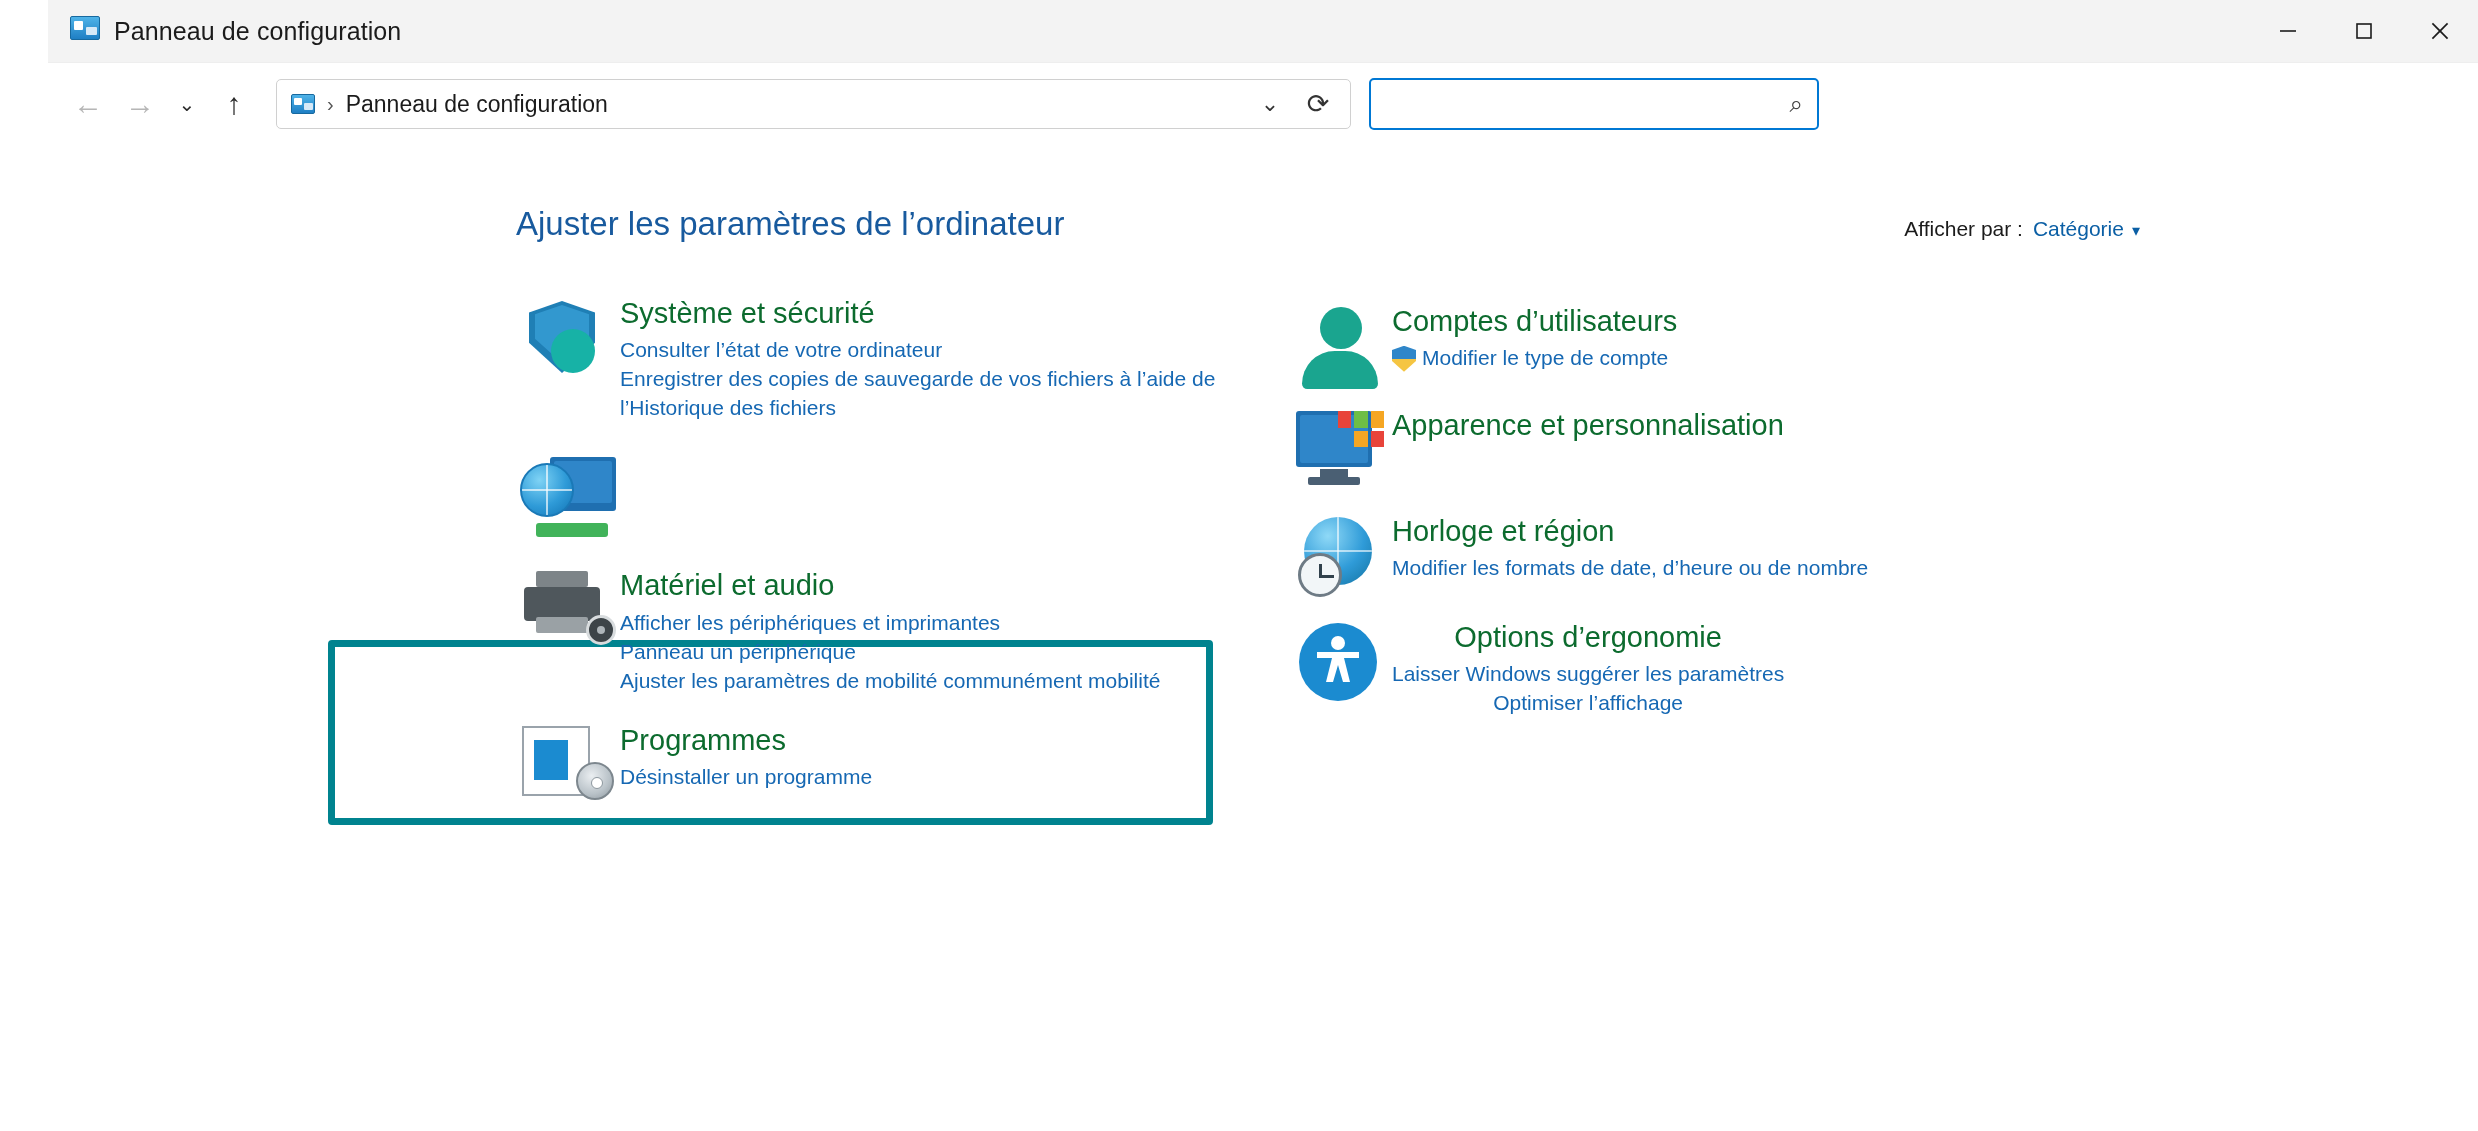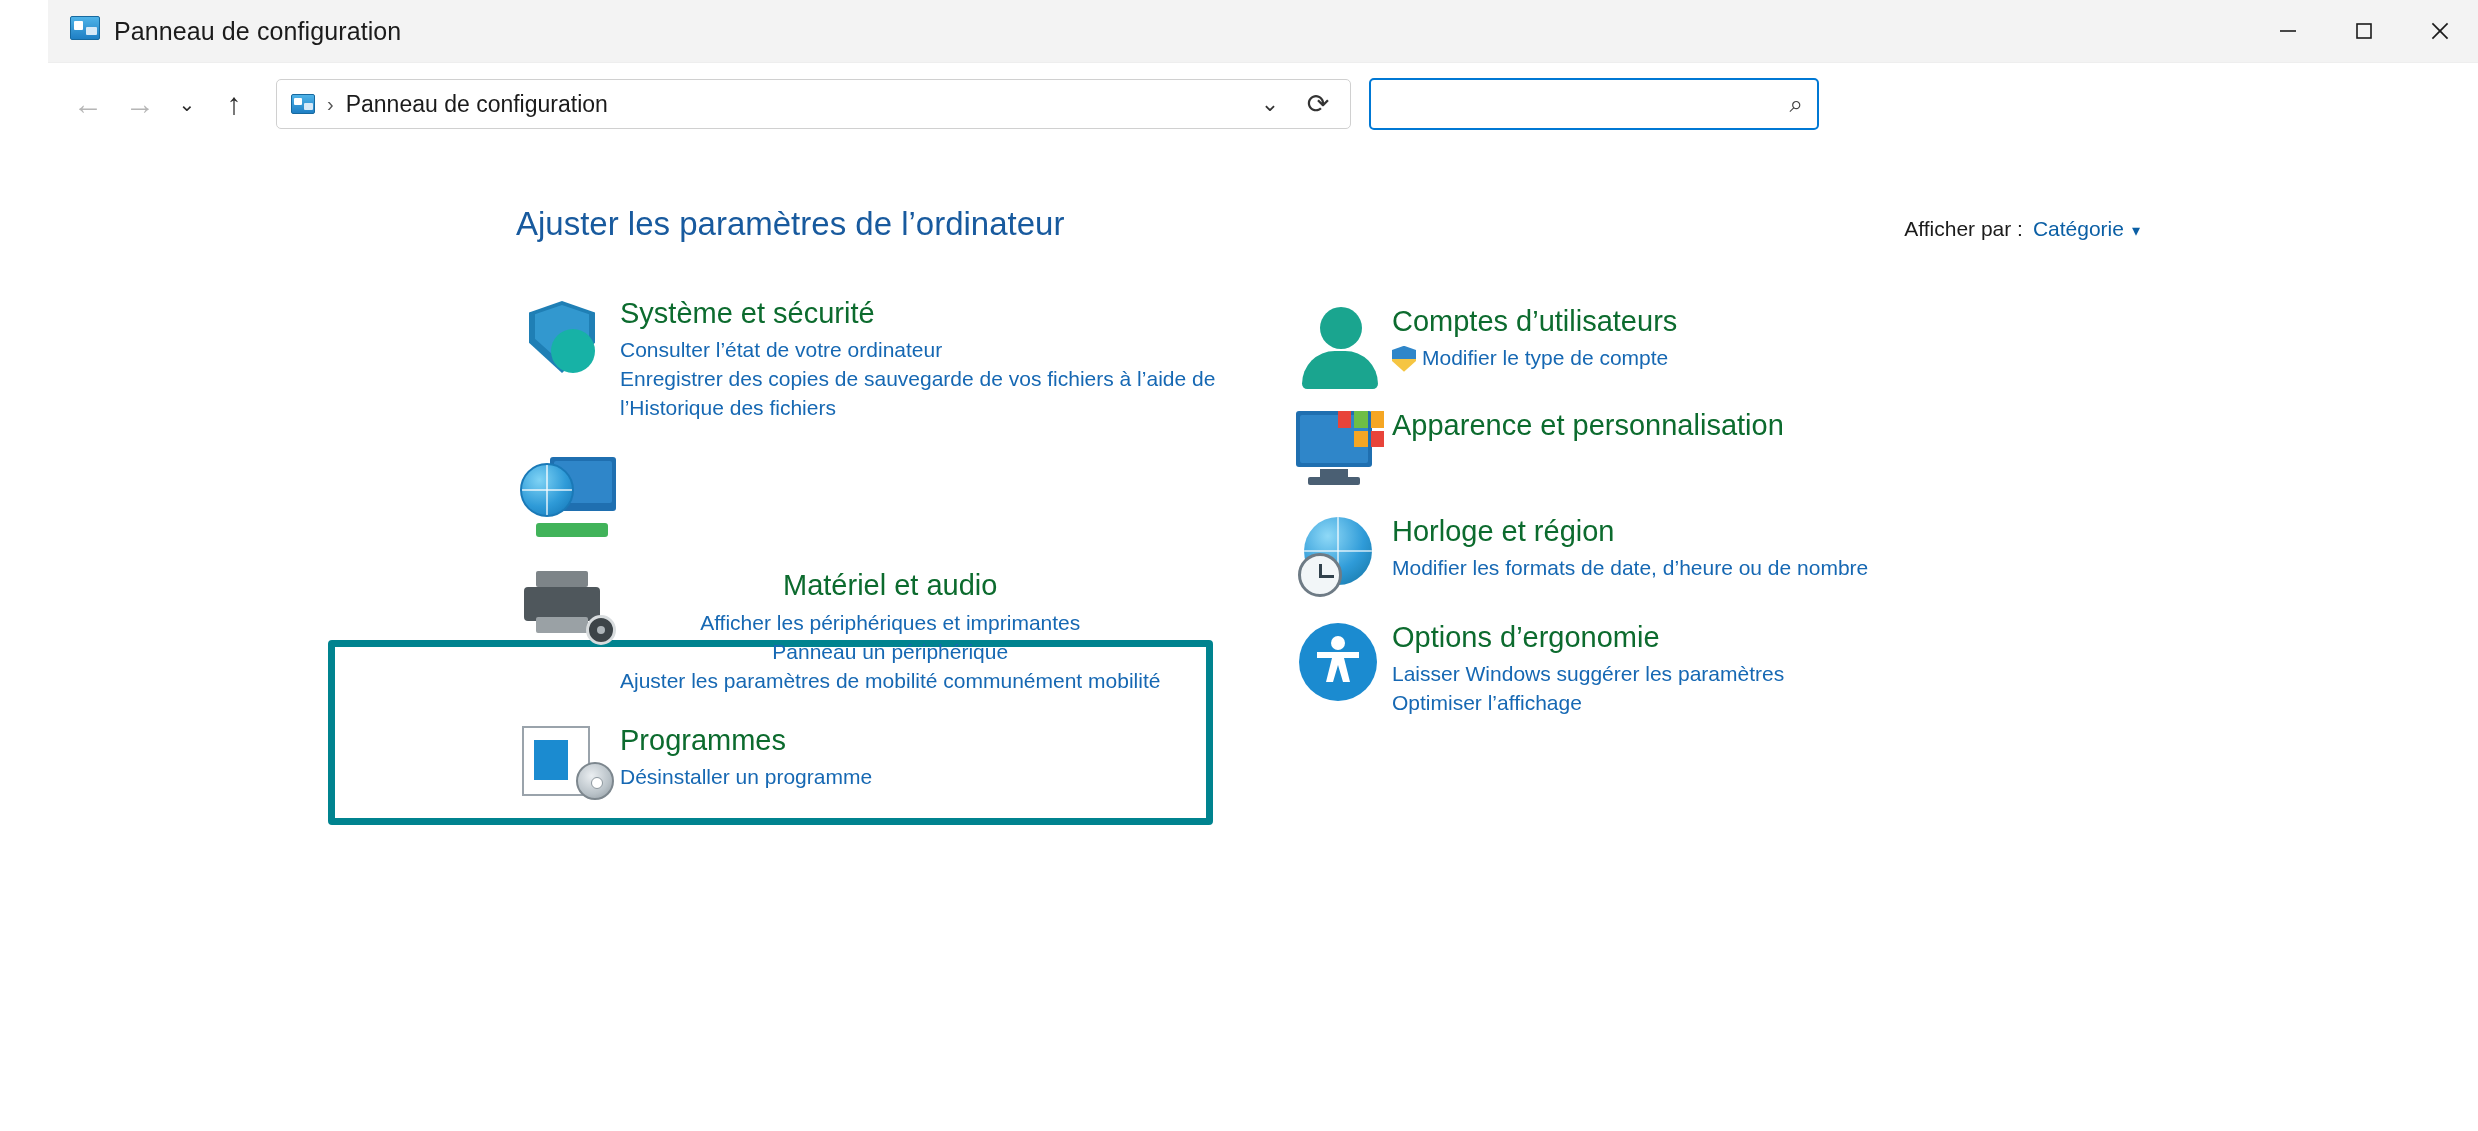--- a/index.html
+++ b/index.html
@@ -529,21 +529,21 @@
         <div class="cat-icon">
           <span class="ico ico-net">
               <i class="mon"></i>
               <i class="mon-in"></i>
               <i class="base"></i>
               <i class="globe"></i>
             </span>
         </div>
       </div>
 
-      <div class="cat" style="margin-top:22px;text-align:center;">
+      <div class="cat" style="margin-top:22px;">
         <div class="cat-icon">
           <span class="ico ico-print">
               <i class="top"></i>
               <i class="body"></i>
               <i class="tray"></i>
               <i class="spk"></i>
             </span>
         </div>
         <div class="cat-body">
           <div class="cat-title">Matériel et audio</div>
@@ -615,21 +615,21 @@
               <i class="g"></i>
               <i class="face"></i>
             </span>
         </div>
         <div class="cat-body">
           <div class="cat-title">Horloge et région</div>
           <a class="cat-link">Modifier les formats de date, d’heure ou de nombre</a>
         </div>
       </div>
 
-      <div class="cat" style="margin-top:22px;">
+      <div class="cat" style="margin-top:22px;text-align:center;">
         <div class="cat-icon">
           <span class="ico ico-ease">
               <i class="circ"></i>
               <span class="person"><svg width="78" height="78" viewBox="0 0 78 78">
                   <circle cx="39" cy="20" r="7" fill="#fff"></circle>
                   <path d="M18 29 h42 v6 h-15 l6 24 h-7 l-5-17 -5 17 h-7 l6-24 h-15 z" fill="#fff"></path>
                 </svg></span>
             </span>
         </div>
         <div class="cat-body">

